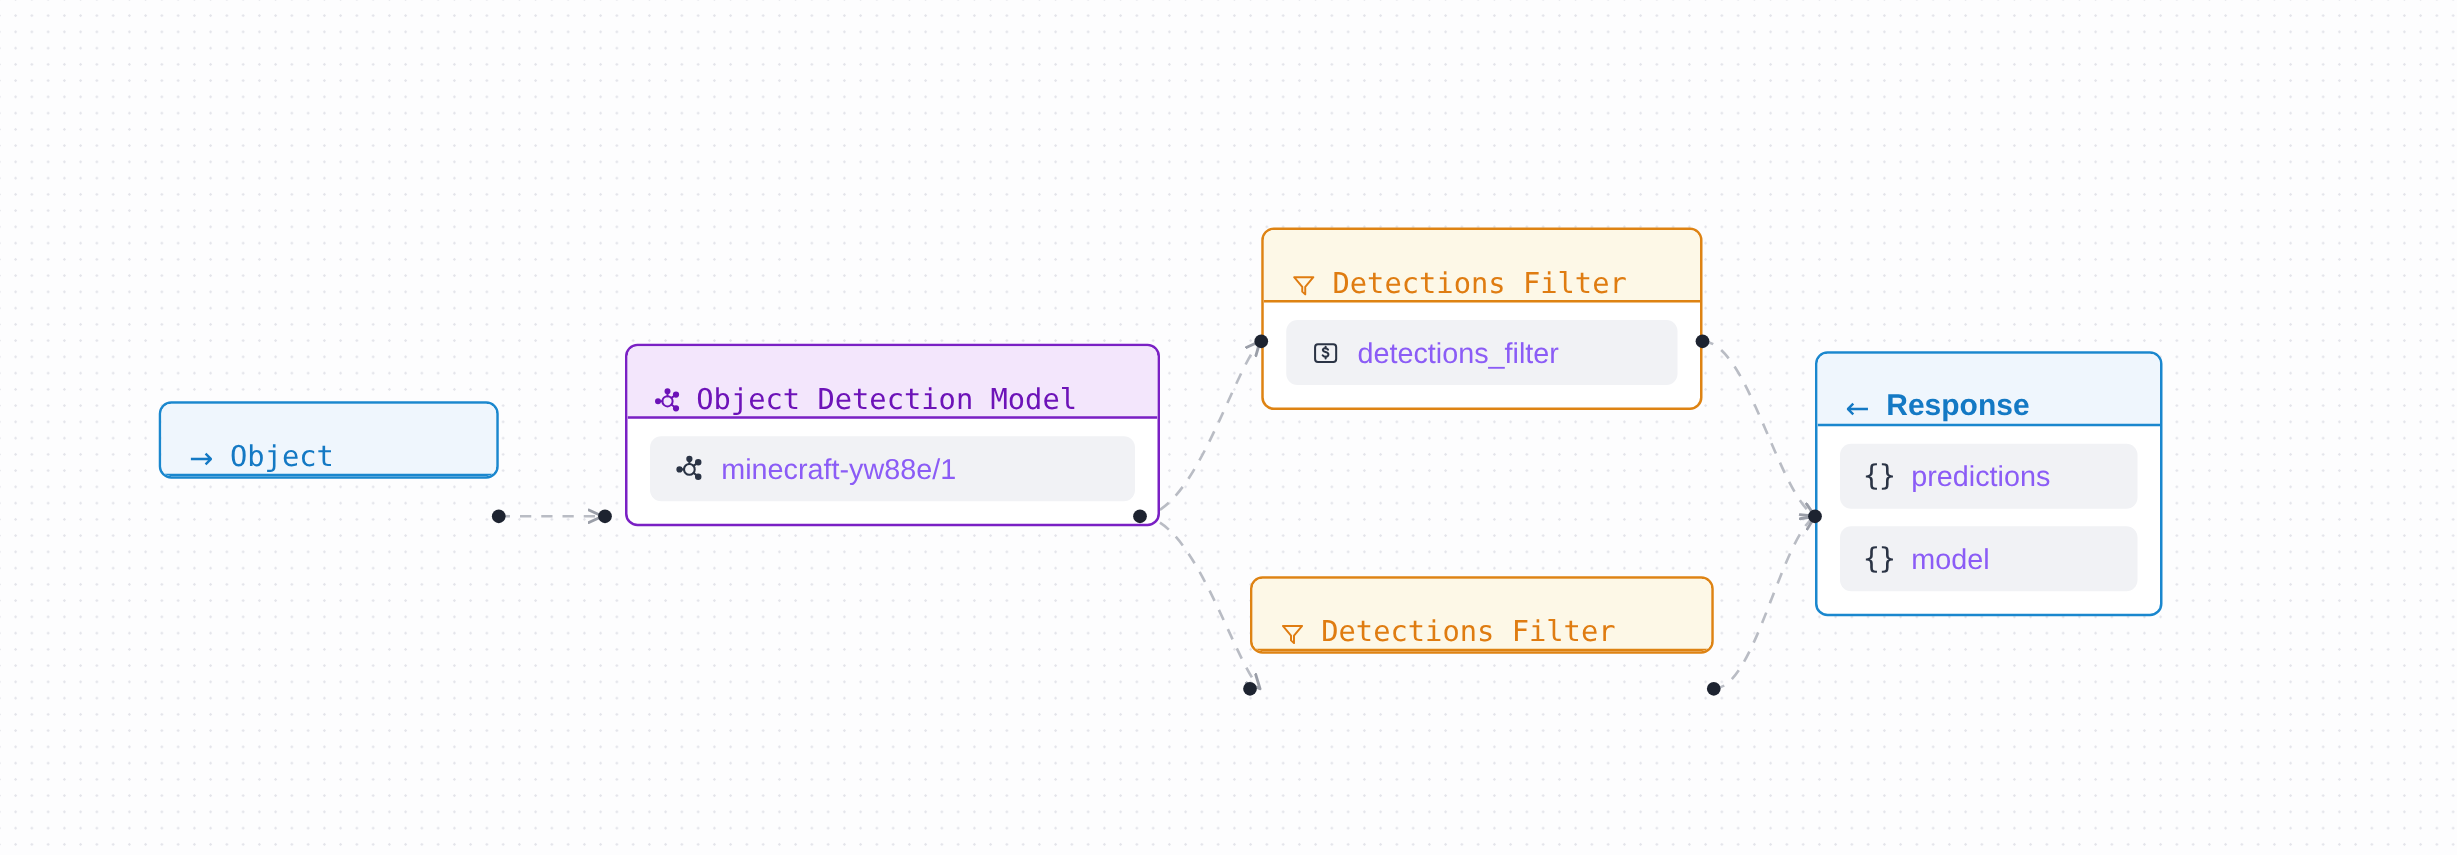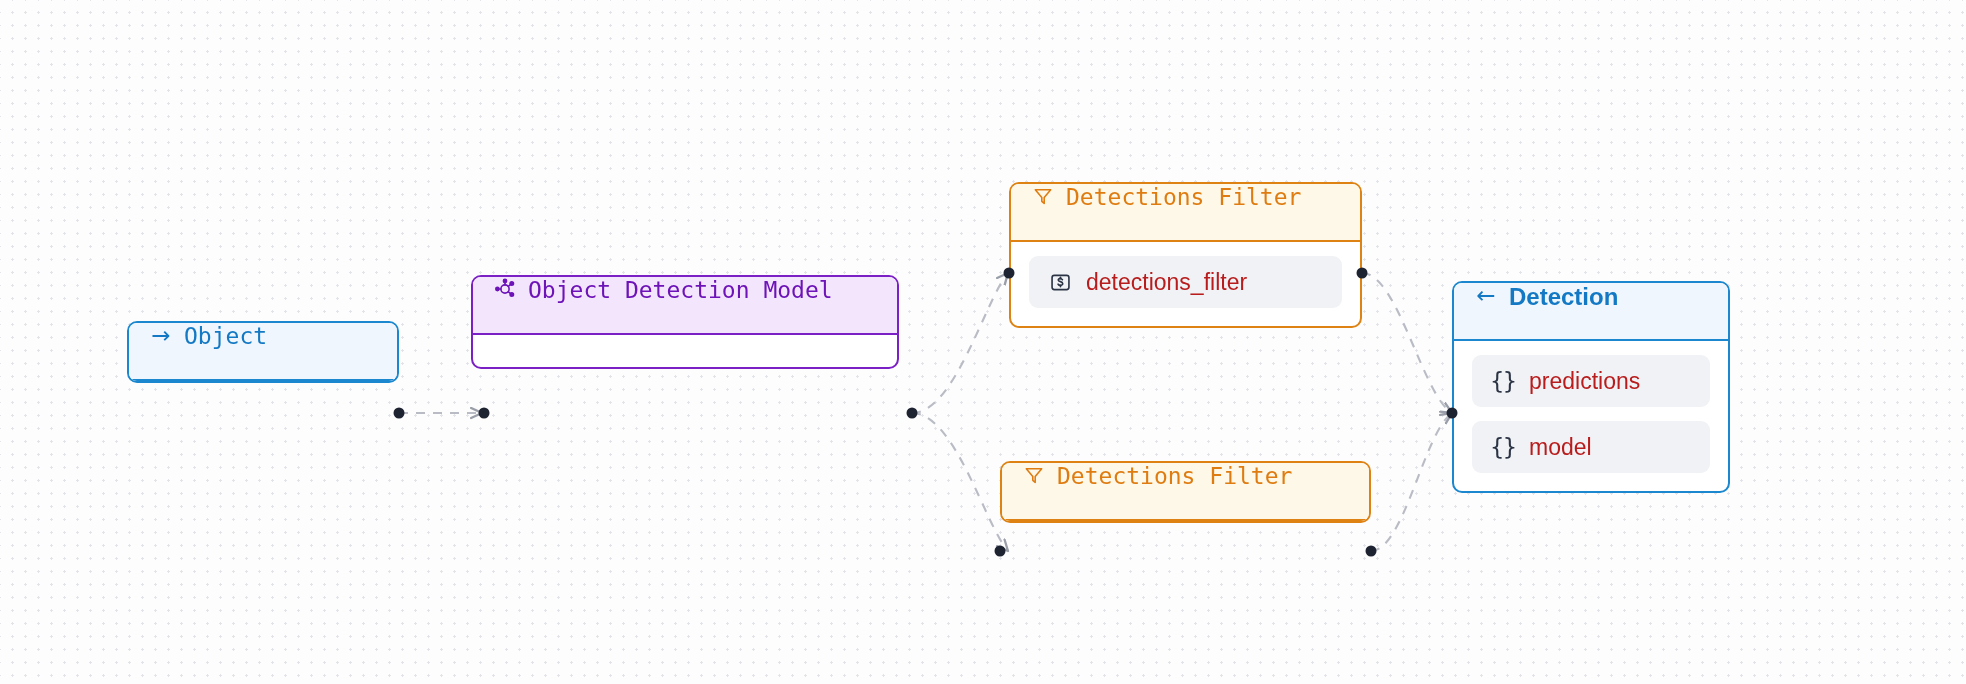--- a/index.html
+++ b/index.html
@@ -35,21 +35,21 @@
     border-radius: 10px;
     background: #ffffff;
     border-width: 2px;
     border-style: solid;
     overflow: hidden;
   }
   .node-header {
     box-sizing: border-box;
     height: 58px;
     display: flex;
-    align-items: flex-start;
+    align-items: flex-end;
     gap: 11px;
     padding: 0 20px;
     border-bottom-width: 2px;
     border-bottom-style: solid;
   }
   .node-title {
     font-family: "DejaVu Sans Mono", "Liberation Mono", monospace;
     font-size: 23px;
     letter-spacing: 0px;
     white-space: nowrap;
@@ -71,21 +71,21 @@
     align-items: center;
     gap: 13px;
     height: 52px;
     padding: 0 18px;
     background: #f1f2f5;
     border-radius: 9px;
   }
   .row-label {
     font-family: "Liberation Sans", sans-serif;
     font-size: 23px;
-    color: #b91c1c;
+    color: #8b5cf6;
     white-space: nowrap;
   }
   .row-icon {
     flex: 0 0 auto;
     width: 26px;
     height: 26px;
     display: flex;
     align-items: center;
     justify-content: center;
     color: #2b3445;
@@ -155,38 +155,54 @@
   </svg>
 
   <div class="node theme-blue" style="left:127px; top:321px; width:272px;">
     <div class="node-header">
       <span class="hdr-icon arrow-glyph">→</span>
       <span class="node-title">Object</span>
     </div>
   </div>
   <div class="handle" style="left:399px; top:413px;"></div>
 
-  <div class="node theme-purple" style="left:471px; top:275px; width:428px;">
+  <div class="node theme-purple" style="left:500px; top:275px; width:428px;">
     <div class="node-header">
       <span class="hdr-icon">
         <svg width="24" height="24" viewBox="0 0 24 24" fill="none" stroke="currentColor" stroke-width="1.6" stroke-linecap="round" stroke-linejoin="round">
           <circle cx="12" cy="12" r="4.1"></circle>
           <circle cx="18.8" cy="6.6" r="1.7" fill="currentColor"></circle>
           <circle cx="18.8" cy="17.6" r="1.7" fill="currentColor"></circle>
           <circle cx="12" cy="4.0" r="1.6" fill="currentColor"></circle>
           <circle cx="4.4" cy="12" r="1.6" fill="currentColor"></circle>
           <path d="M15.2 9.3 L17.5 7.6"></path>
           <path d="M15.3 14.8 L17.4 16.4"></path>
           <path d="M12 7.9 L12 5.6"></path>
           <path d="M7.9 12 L6.0 12"></path>
         </svg>
       </span>
       <span class="node-title">Object Detection Model</span>
     </div>
     <div class="node-body">
+      <div class="row">
+        <span class="row-icon">
+          <svg width="25" height="25" viewBox="0 0 24 24" fill="none" stroke="currentColor" stroke-width="1.6" stroke-linecap="round" stroke-linejoin="round">
+            <circle cx="12" cy="12" r="4.1"></circle>
+            <circle cx="18.8" cy="6.6" r="1.7" fill="currentColor"></circle>
+            <circle cx="18.8" cy="17.6" r="1.7" fill="currentColor"></circle>
+            <circle cx="12" cy="4.0" r="1.6" fill="currentColor"></circle>
+            <circle cx="4.4" cy="12" r="1.6" fill="currentColor"></circle>
+            <path d="M15.2 9.3 L17.5 7.6"></path>
+            <path d="M15.3 14.8 L17.4 16.4"></path>
+            <path d="M12 7.9 L12 5.6"></path>
+            <path d="M7.9 12 L6.0 12"></path>
+          </svg>
+        </span>
+        <span class="row-label">minecraft-yw88e/1</span>
+      </div>
     </div>
   </div>
   <div class="handle" style="left:484px; top:413px;"></div>
   <div class="handle" style="left:912px; top:413px;"></div>
 
   <div class="node theme-orange" style="left:1009px; top:182px; width:353px;">
     <div class="node-header">
       <span class="hdr-icon">
         <svg width="22" height="22" viewBox="0 0 24 24" fill="none" stroke="currentColor" stroke-width="1.7" stroke-linecap="round" stroke-linejoin="round">
           <path d="M3.6 5.2 L20.4 5.2 L13.3 13.6 L13.3 20.2 L10.7 17.8 L10.7 13.6 Z"></path>
@@ -222,21 +238,21 @@
       </span>
       <span class="node-title">Detections Filter</span>
     </div>
   </div>
   <div class="handle" style="left:1000px; top:551px;"></div>
   <div class="handle" style="left:1371px; top:551px;"></div>
 
   <div class="node theme-blue" style="left:1452px; top:281px; width:278px;">
     <div class="node-header">
       <span class="hdr-icon arrow-glyph">←</span>
-      <span class="node-title prop">Detection</span>
+      <span class="node-title prop">Response</span>
     </div>
     <div class="node-body">
       <div class="row">
         <span class="row-icon brace">{}</span>
         <span class="row-label">predictions</span>
       </div>
       <div class="row">
         <span class="row-icon brace">{}</span>
         <span class="row-label">model</span>
       </div>

